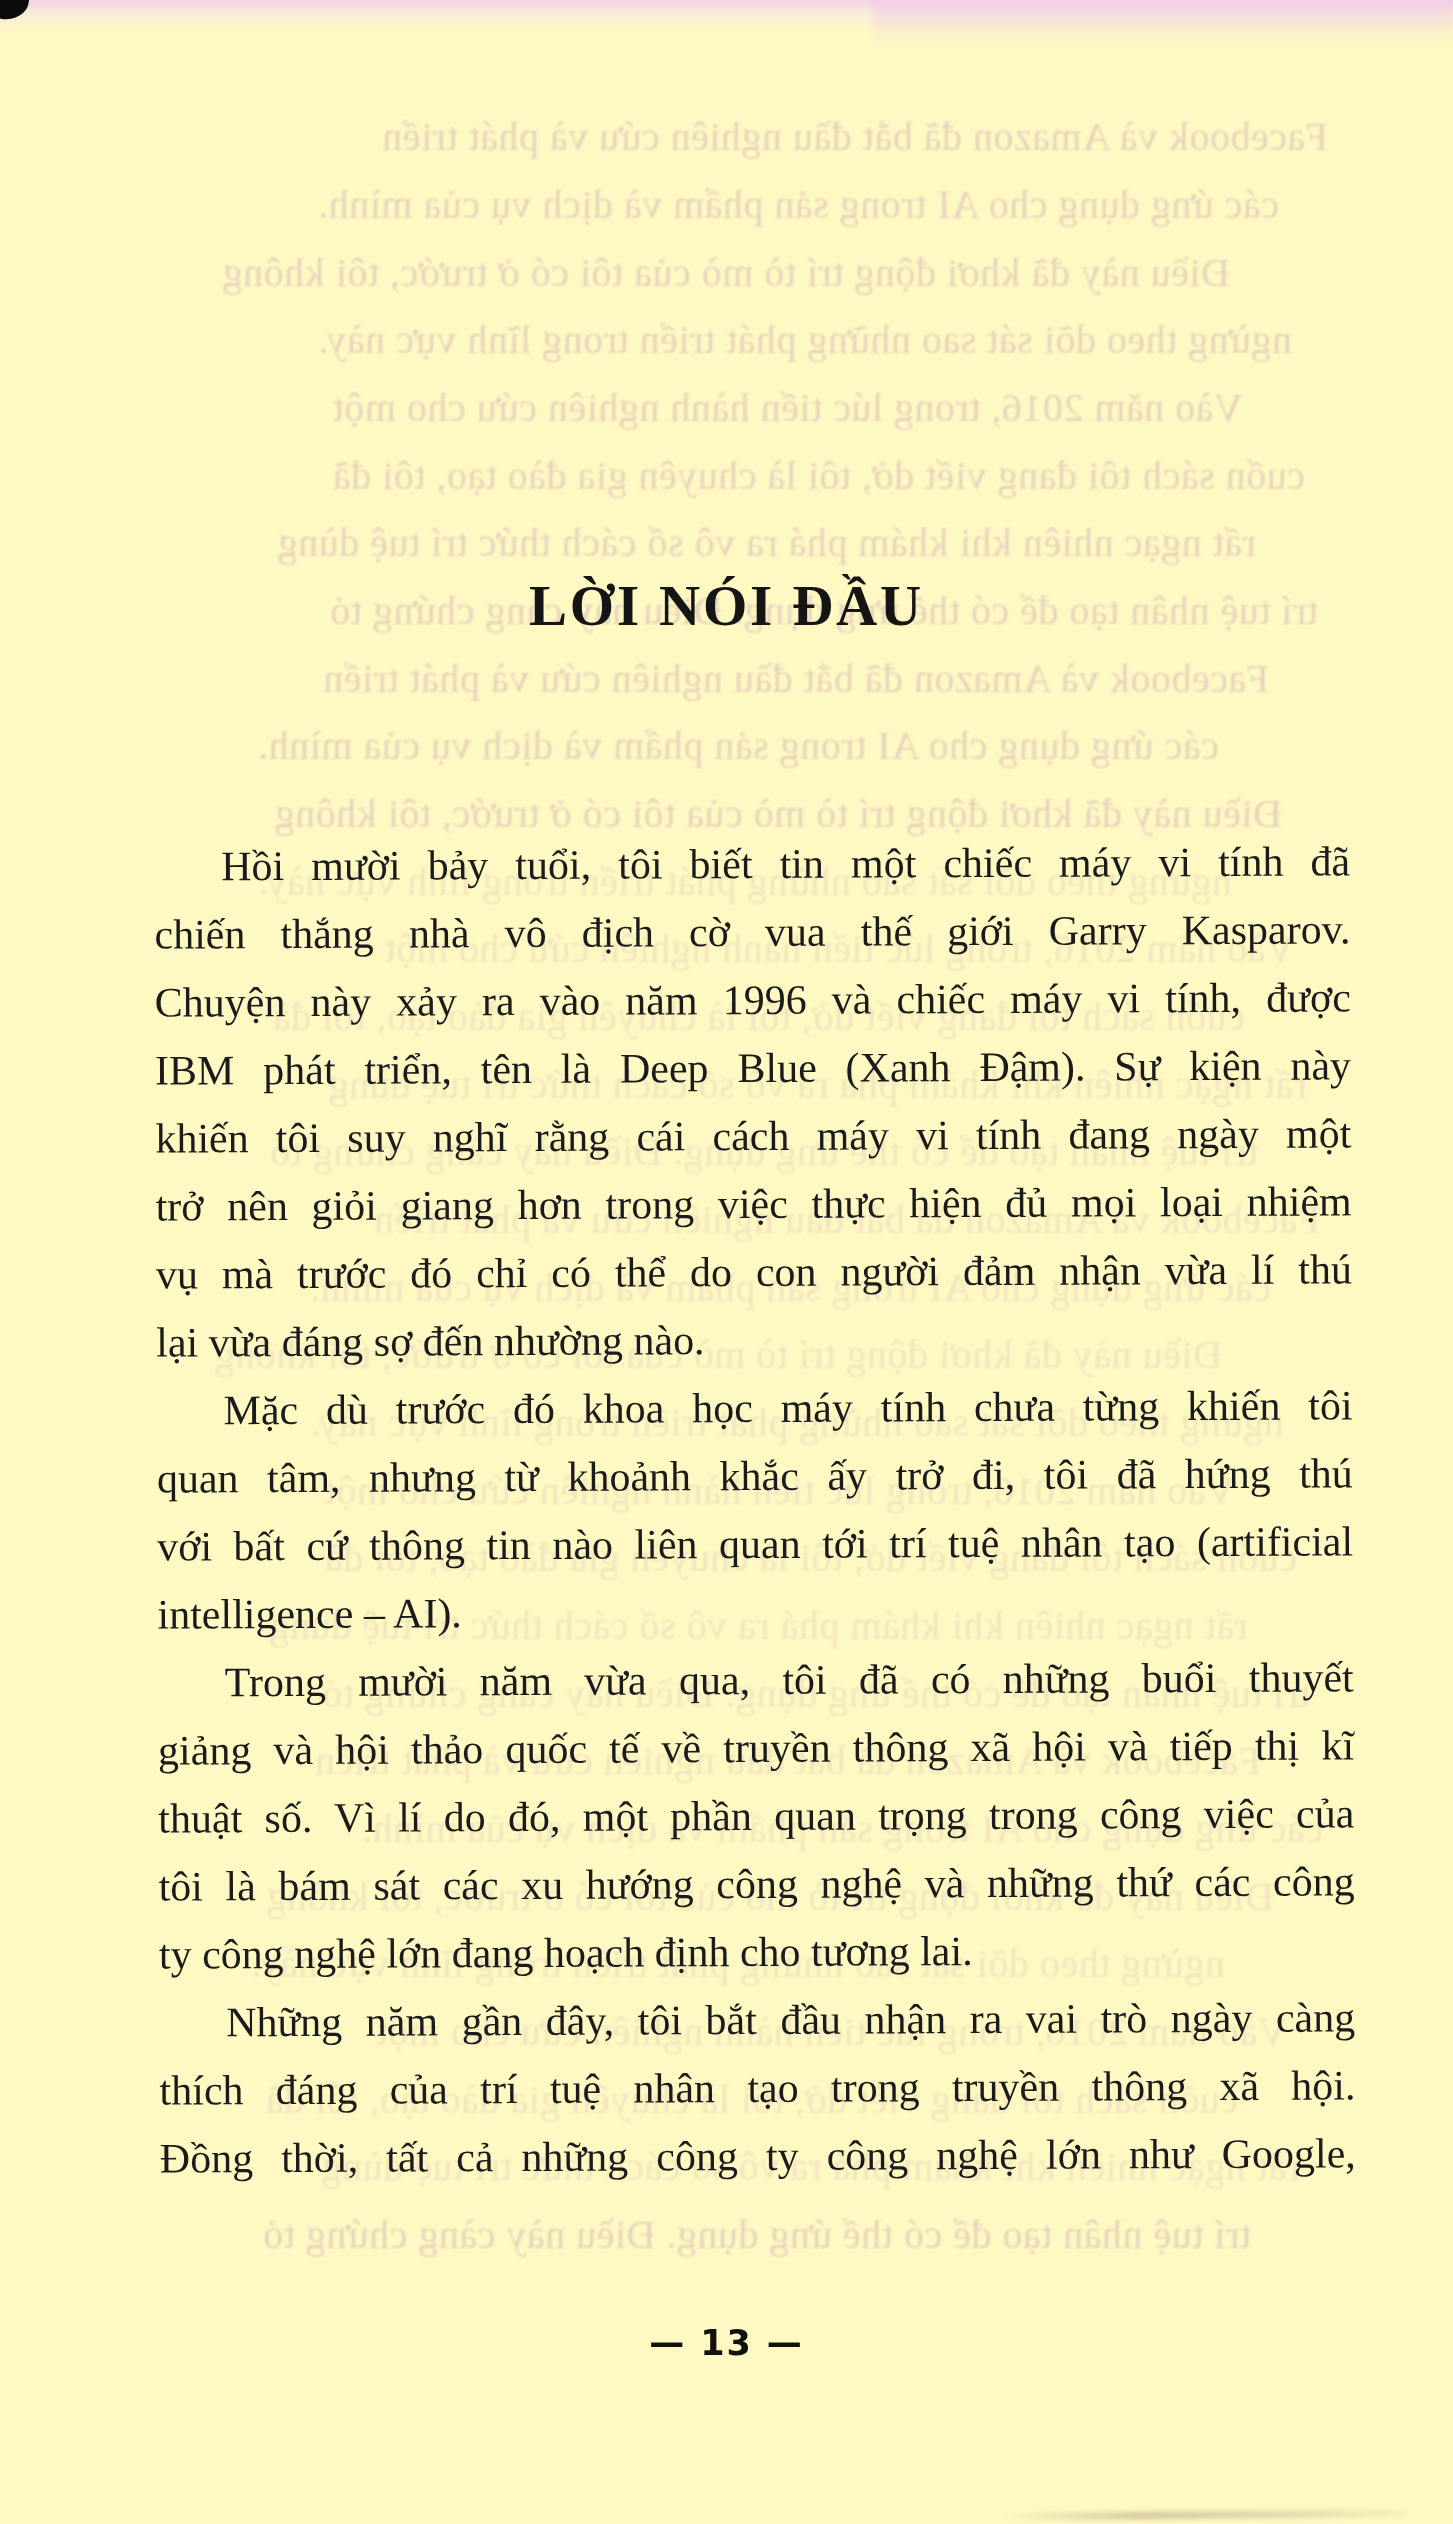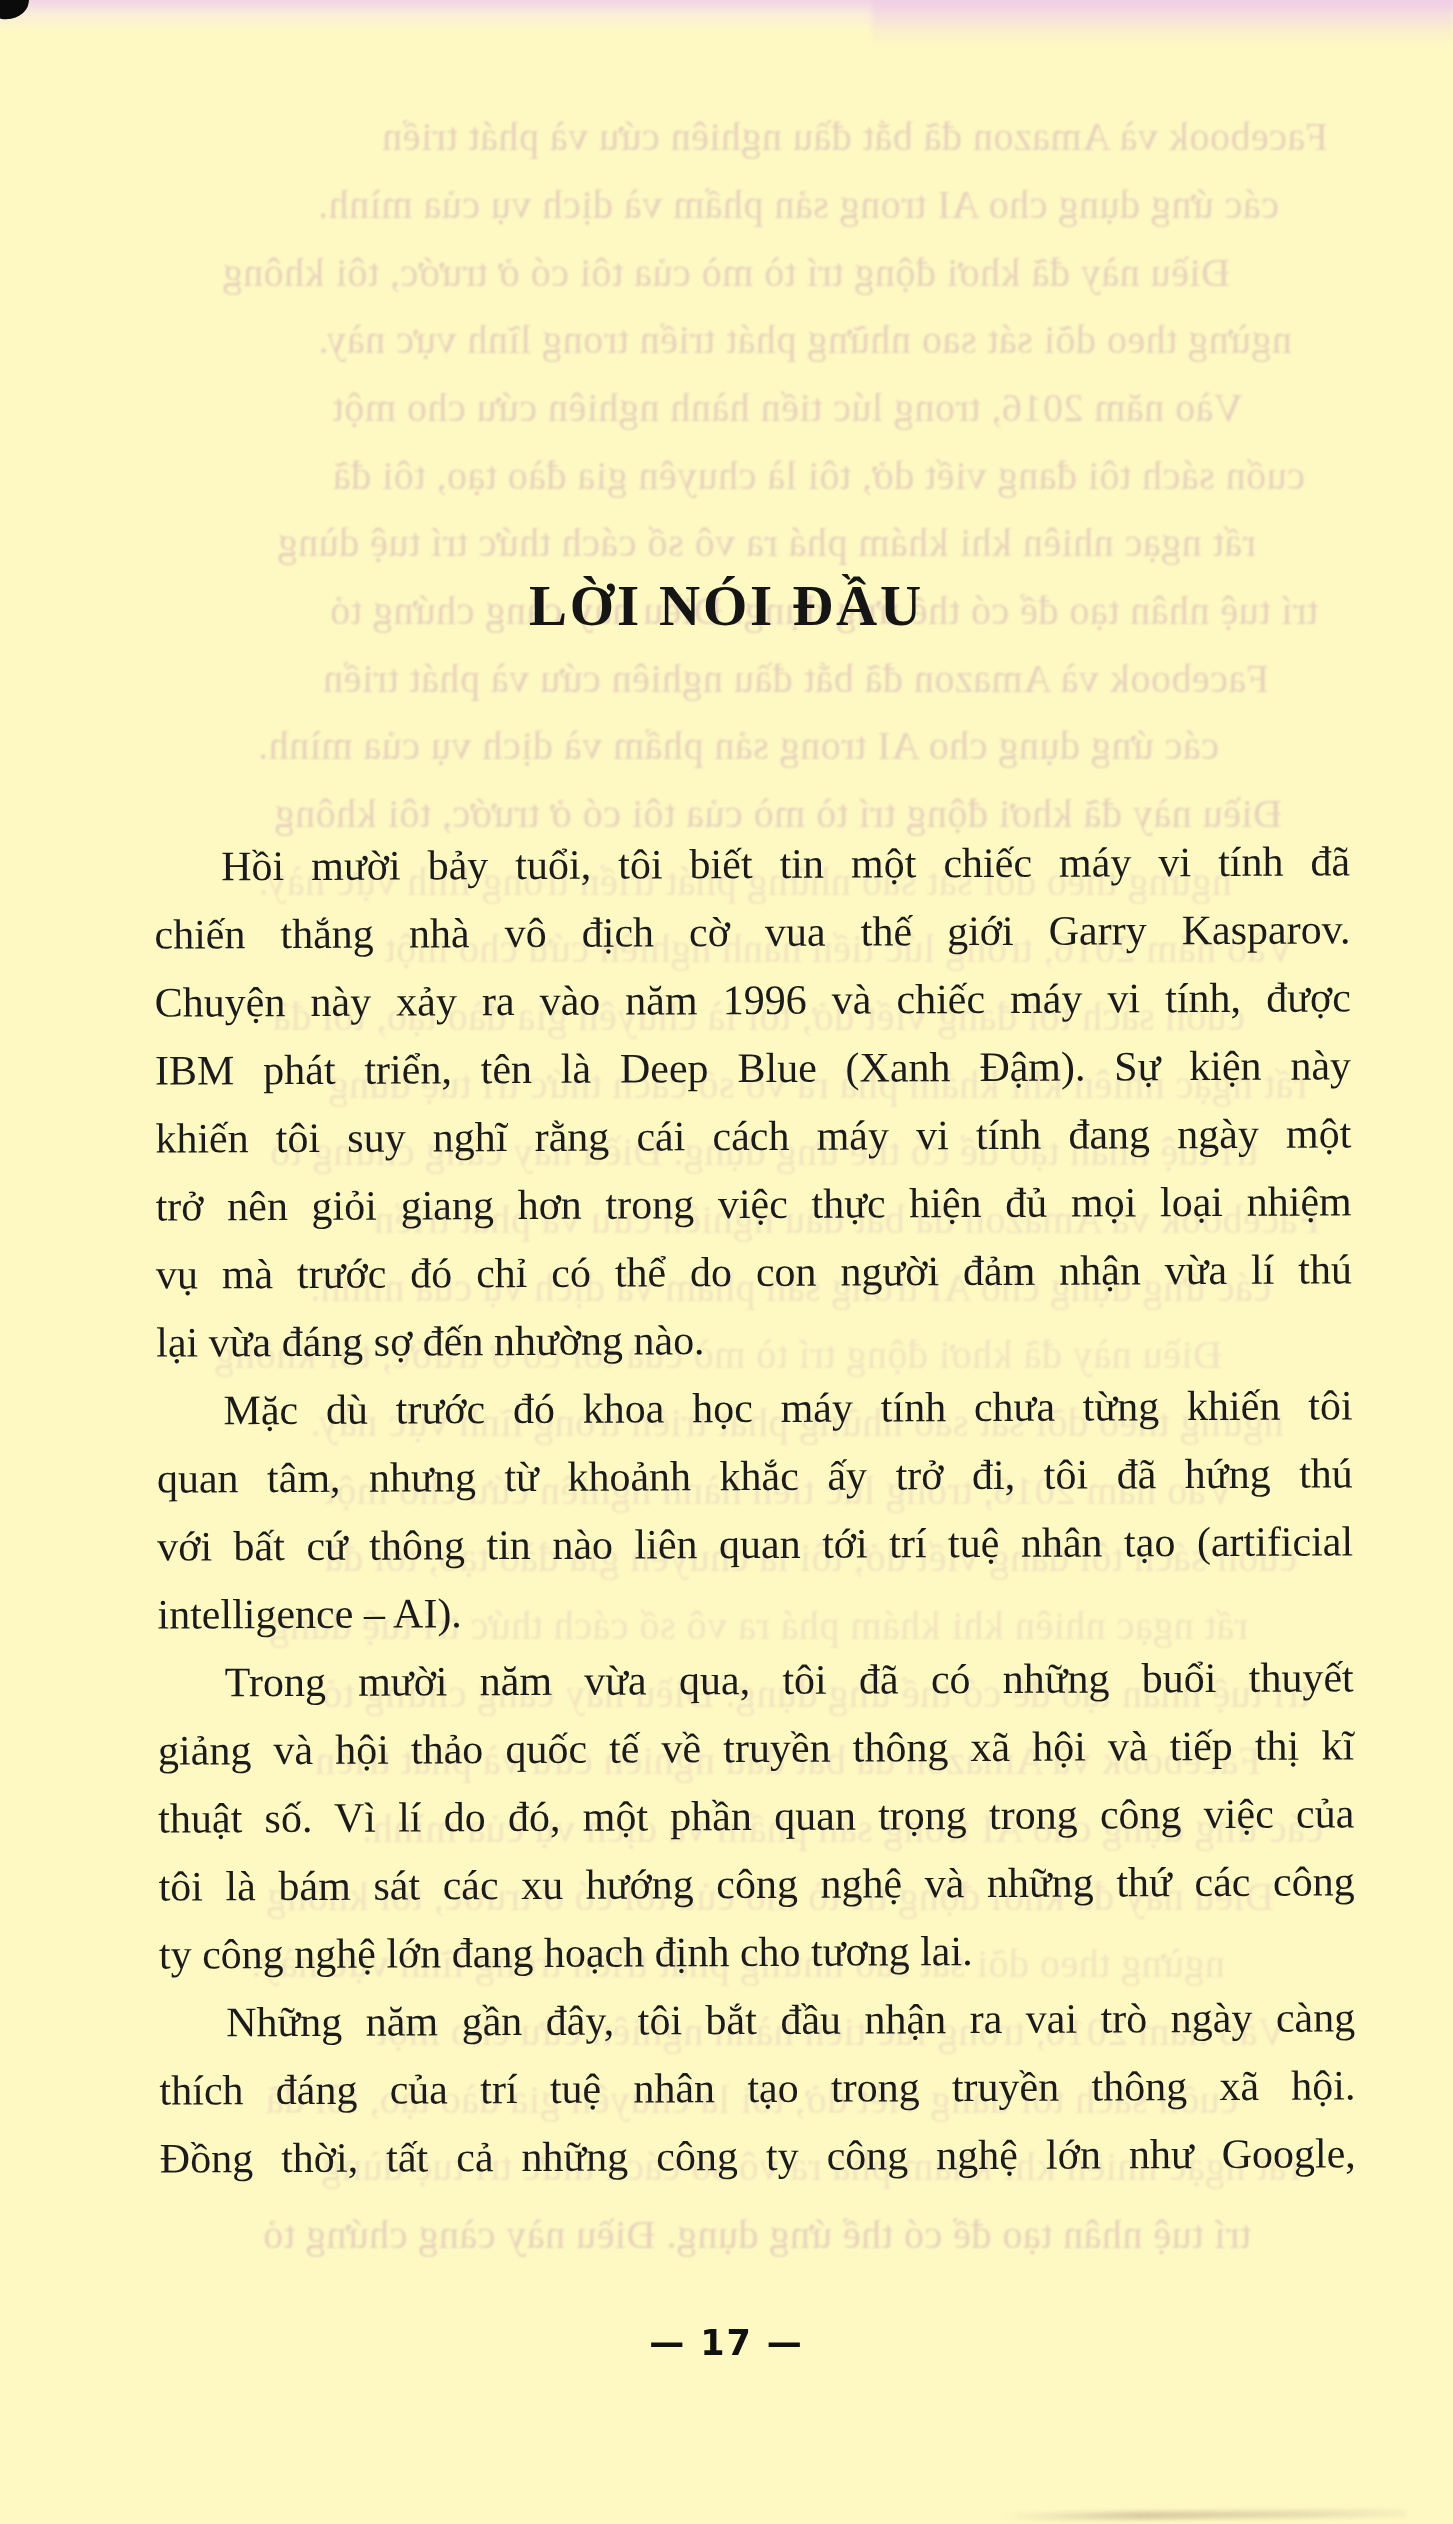--- a/index.html
+++ b/index.html
@@ -157,20 +157,20 @@
         <div class="line indent just">Trong mười năm vừa qua, tôi đã có những buổi thuyết</div>
         <div class="line just">giảng và hội thảo quốc tế về truyền thông xã hội và tiếp thị kĩ</div>
         <div class="line just">thuật số. Vì lí do đó, một phần quan trọng trong công việc của</div>
         <div class="line just">tôi là bám sát các xu hướng công nghệ và những thứ các công</div>
         <div class="line">ty công nghệ lớn đang hoạch định cho tương lai.</div>
         <div class="line indent just">Những năm gần đây, tôi bắt đầu nhận ra vai trò ngày càng</div>
         <div class="line just">thích đáng của trí tuệ nhân tạo trong truyền thông xã hội.</div>
         <div class="line just">Đồng thời, tất cả những công ty công nghệ lớn như Google,</div>
       </div>
 
-    <div class="page-number">— 17 —</div>
+    <div class="page-number">— 13 —</div>
   </div>
 
   <div class="scan-noise-band"></div>
   <div class="scan-artifact-corner"></div>
   <div class="scan-artifact-smudge"></div>
 </div>
 
 
 </body></html>

